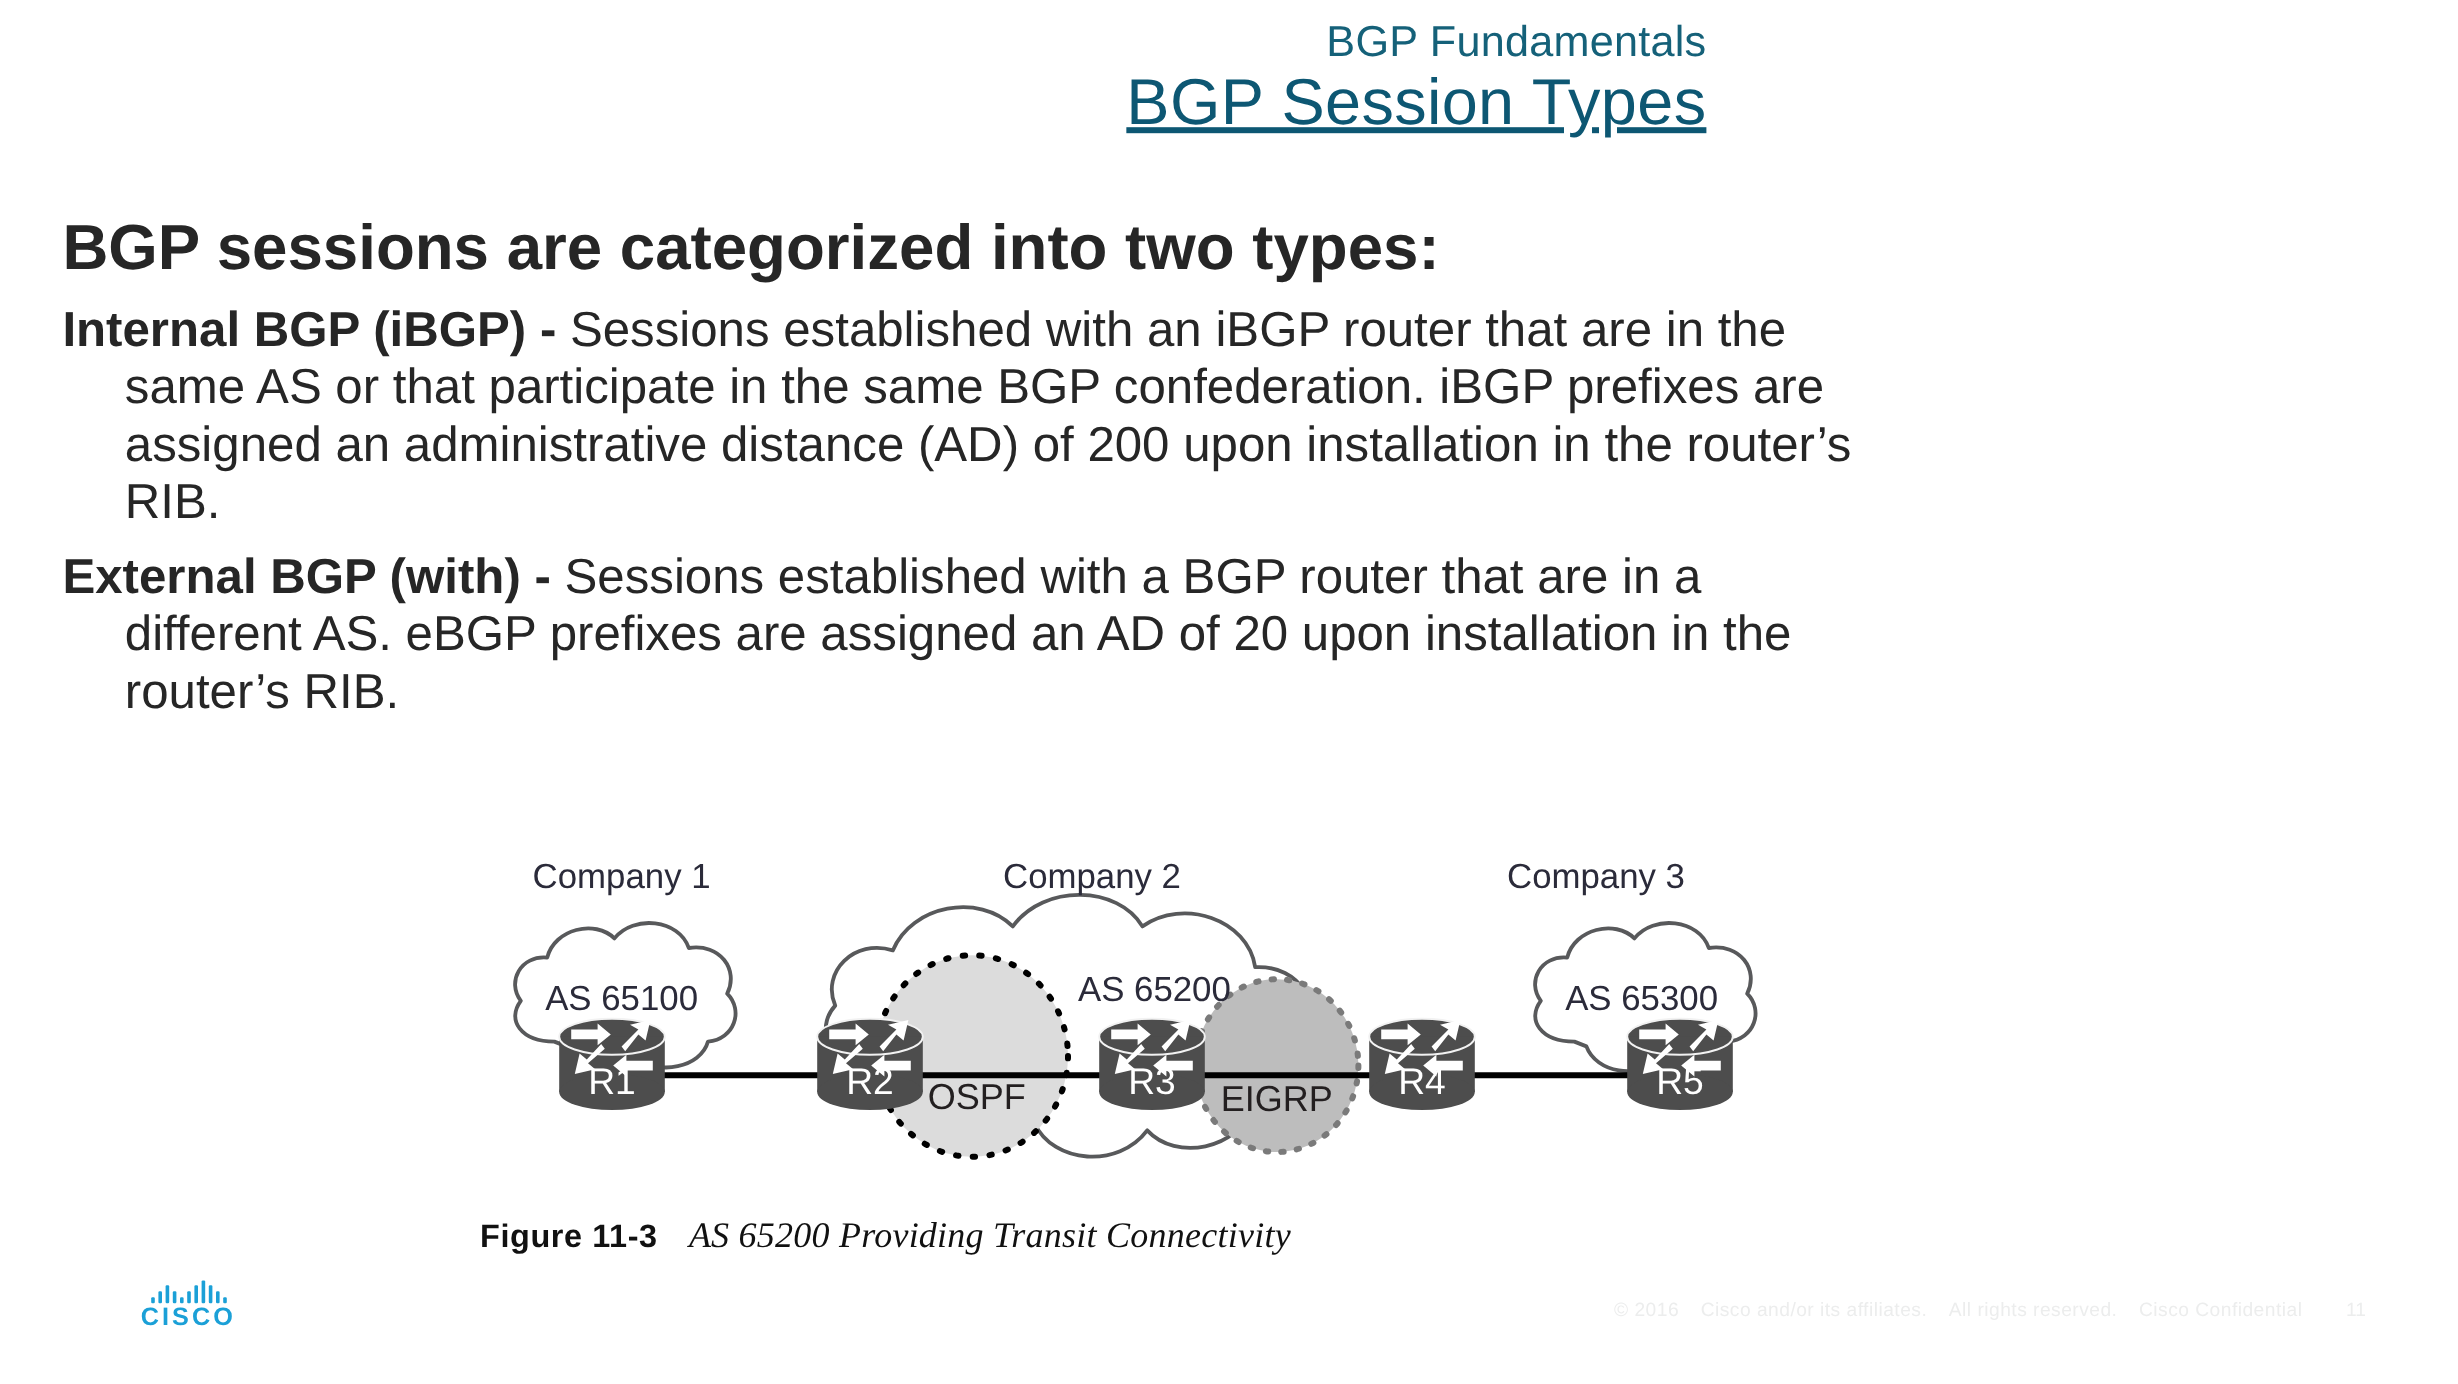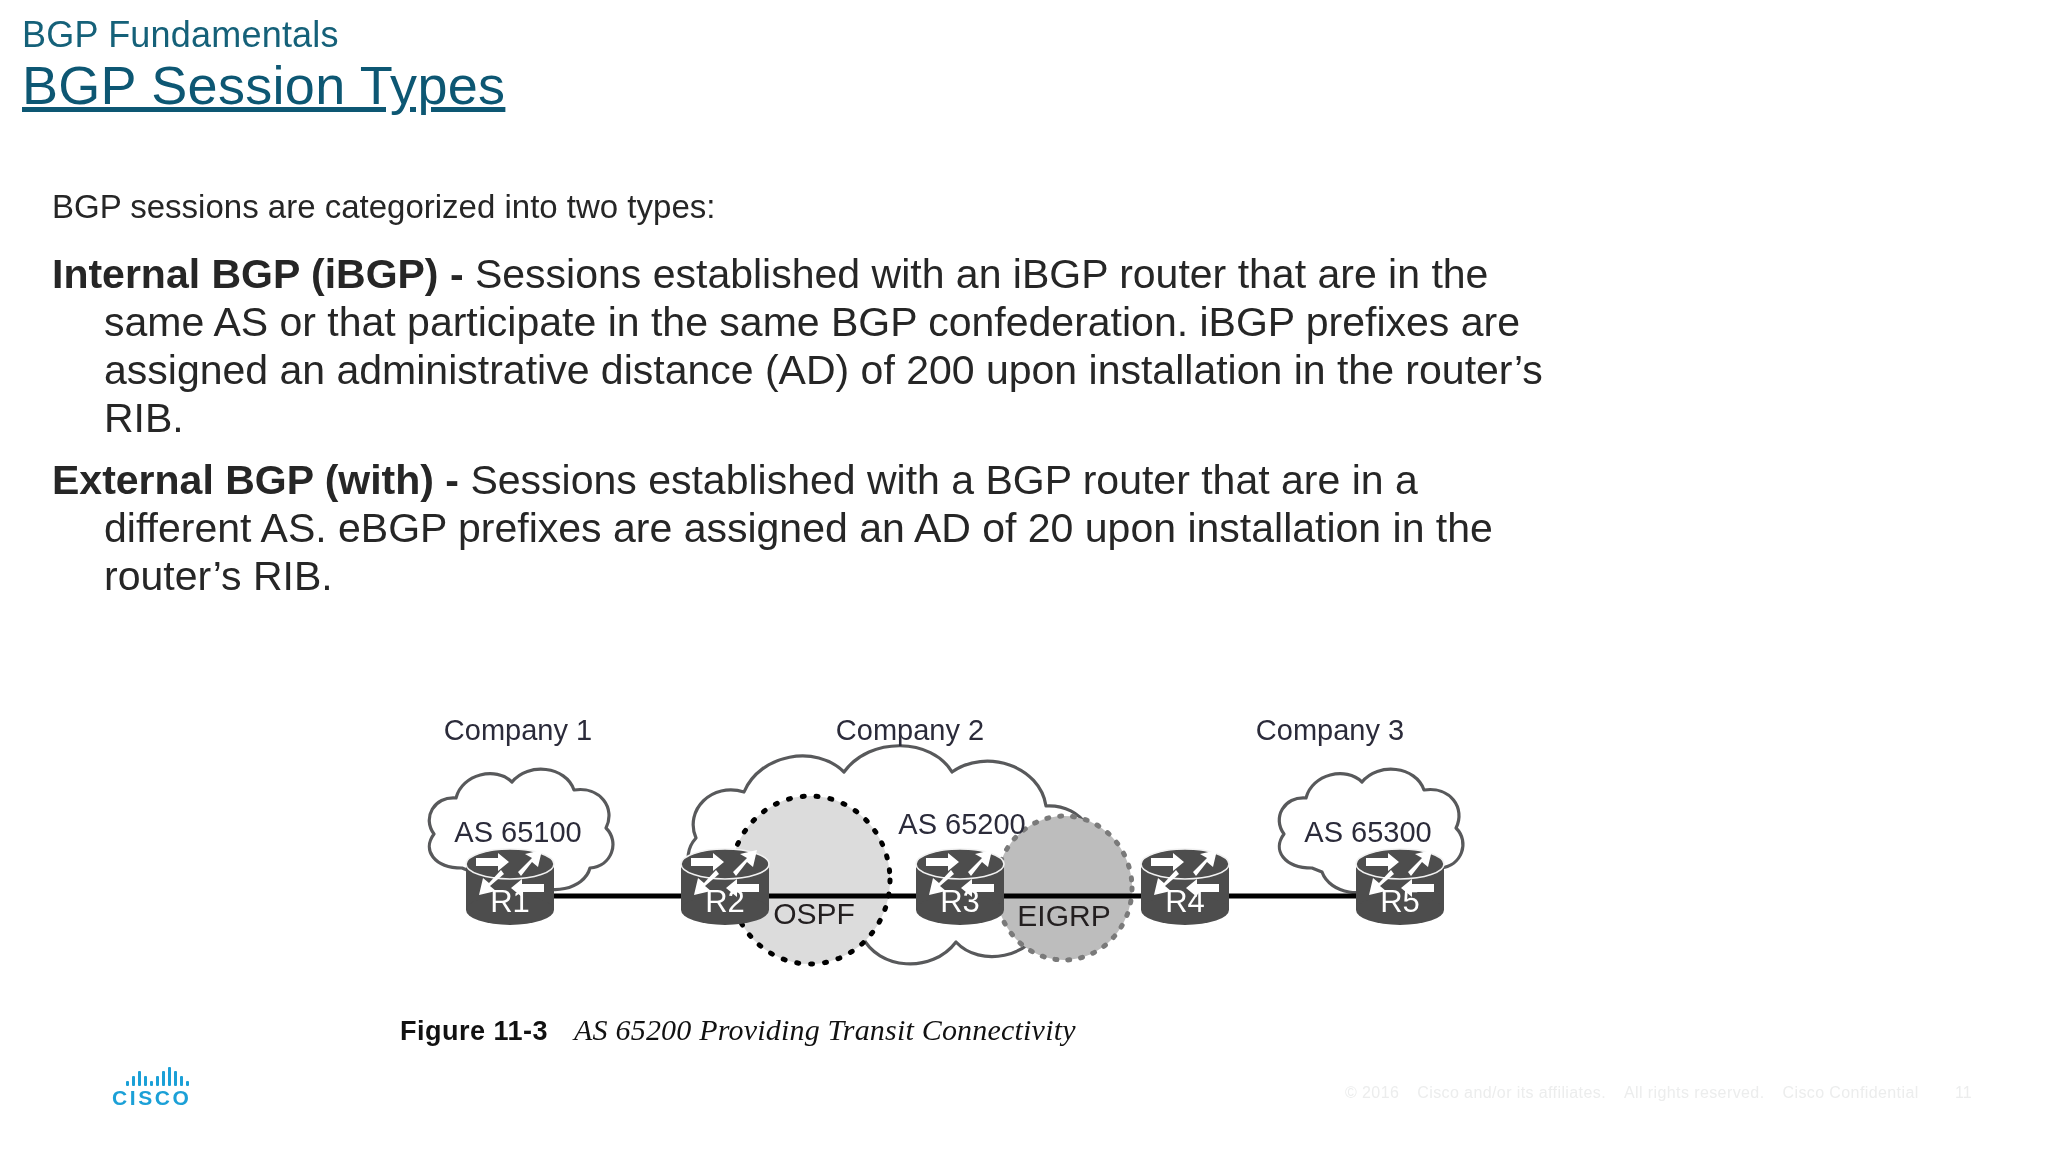--- a/index.html
+++ b/index.html
@@ -15,20 +15,21 @@
     font-family: "Liberation Sans", sans-serif;
     -webkit-font-smoothing: antialiased;
   }
 
   
   #slide-header {
     position: absolute;
     left: 22px;
     top: 14px;
     width: 1400px;
+    text-align: right;
   }
   #eyebrow {
     color: #156179;
     font-size: 36px;
     line-height: 42px;
     font-weight: 400;
     letter-spacing: .2px;
     white-space: nowrap;
   }
   #page-title {
@@ -44,23 +45,23 @@
 
   
   #body-copy {
     position: absolute;
     left: 52px;
     top: 178px;
     width: 1500px;
     color: #262626;
   }
   .lead-line {
-    font-size: 33px;
+    font-size: 53px;
     line-height: 58px;
-    font-weight: 400;
+    font-weight: 700;
     margin-bottom: 14px;
     white-space: nowrap;
   }
   .bullet-para {
     font-size: 41px;
     line-height: 48px;
     font-weight: 400;
     margin-bottom: 14px;
     text-indent: 0;
     padding-left: 52px;
@@ -100,21 +101,21 @@
     margin-left: 26px;
     letter-spacing: .2px;
   }
 
   
   #cisco-logo {
     position: absolute;
     left: 112px;
     top: 1067px;
     width: 90px;
-    text-align: left;
+    text-align: center;
     user-select: none;
   }
   #cisco-bars {
     display: flex;
     align-items: flex-end;
     justify-content: center;
     gap: 3px;
     height: 19px;
   }
   #cisco-bars i {

